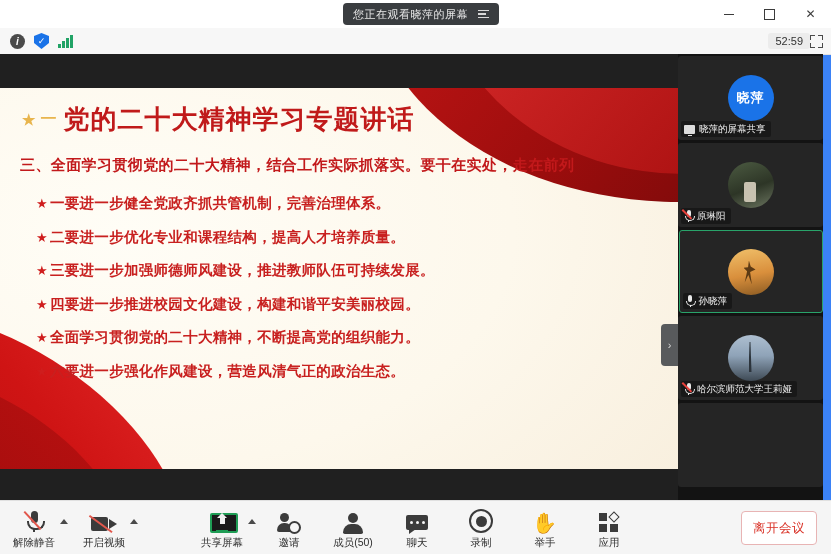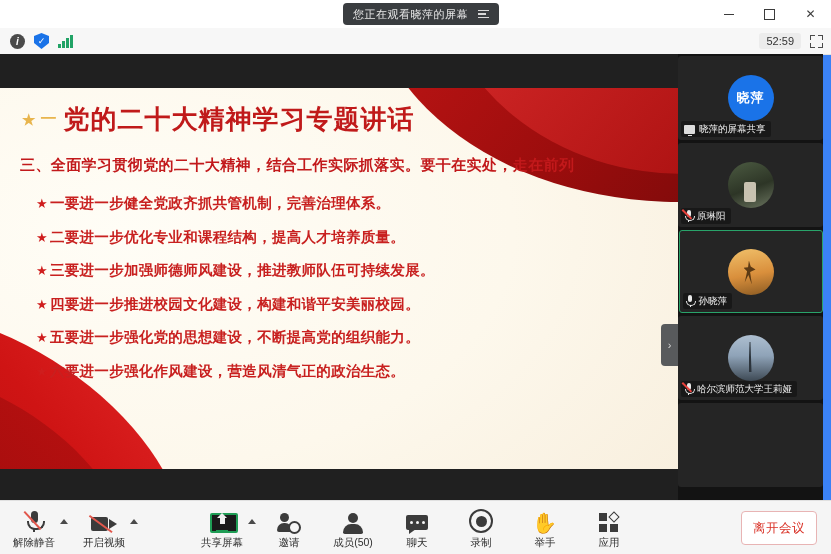--- a/index.html
+++ b/index.html
@@ -43,21 +43,21 @@
     font-size:10px;font-weight:bold;display:flex;align-items:center;justify-content:center;font-style:italic;}
   .ic-shield{width:15px;height:16px;background:#1a73e8;color:#fff;font-size:9px;
     display:flex;align-items:center;justify-content:center;
     clip-path:polygon(50% 0,100% 18%,100% 62%,50% 100%,0 62%,0 18%);}
   .ic-signal{display:flex;align-items:flex-end;gap:1.5px;height:13px;}
   .ic-signal i{width:2.5px;background:#21a366;display:block;}
   .ic-signal i:nth-child(1){height:4px;}
   .ic-signal i:nth-child(2){height:7px;}
   .ic-signal i:nth-child(3){height:10px;}
   .ic-signal i:nth-child(4){height:13px;}
-  .sb-right{position:absolute;right:8px;display:flex;align-items:center;gap:9px;}
+  .sb-right{position:absolute;right:8px;display:flex;align-items:center;}
   .timer{background:#ececec;border-radius:3px;padding:2px 7px;font-size:11px;color:#333;
     font-family:"Liberation Sans",sans-serif;}
   .viewsel{display:flex;align-items:center;gap:5px;background:#ececec;border-radius:3px;
     padding:3px 7px;font-size:11px;color:#2b2b2b;}
   .ic-view{width:12px;height:10px;border:1.5px solid #4a4a4a;position:relative;border-radius:1px;}
   .ic-view:after{content:"";position:absolute;left:-0.5px;top:-0.5px;width:4px;height:4px;background:#4a4a4a;}
   .caret{width:0;height:0;border-left:3.5px solid transparent;border-right:3.5px solid transparent;
     border-top:4px solid #4a4a4a;}
   .ic-fs{width:13px;height:13px;position:relative;}
   .ic-fs span{position:absolute;width:4px;height:4px;border:1.5px solid #4a4a4a;}
@@ -288,21 +288,21 @@
           <div class="bullet">
             <span class="bstar">★</span>
             <span>三要进一步加强师德师风建设，推进教师队伍可持续发展。</span>
           </div>
           <div class="bullet">
             <span class="bstar">★</span>
             <span>四要进一步推进校园文化建设，构建和谐平安美丽校园。</span>
           </div>
           <div class="bullet">
             <span class="bstar">★</span>
-            <span>五要进一步强化党的思想建设，不断提高党的组织能力。</span>
+            <span>全面学习贯彻党的二十大精神，不断提高党的组织能力。</span>
           </div>
           <div class="bullet">
             <span class="bstar">★</span>
             <span>六要进一步强化作风建设，营造风清气正的政治生态。</span>
           </div>
         </div>
       </div>
 
     </div>
 

